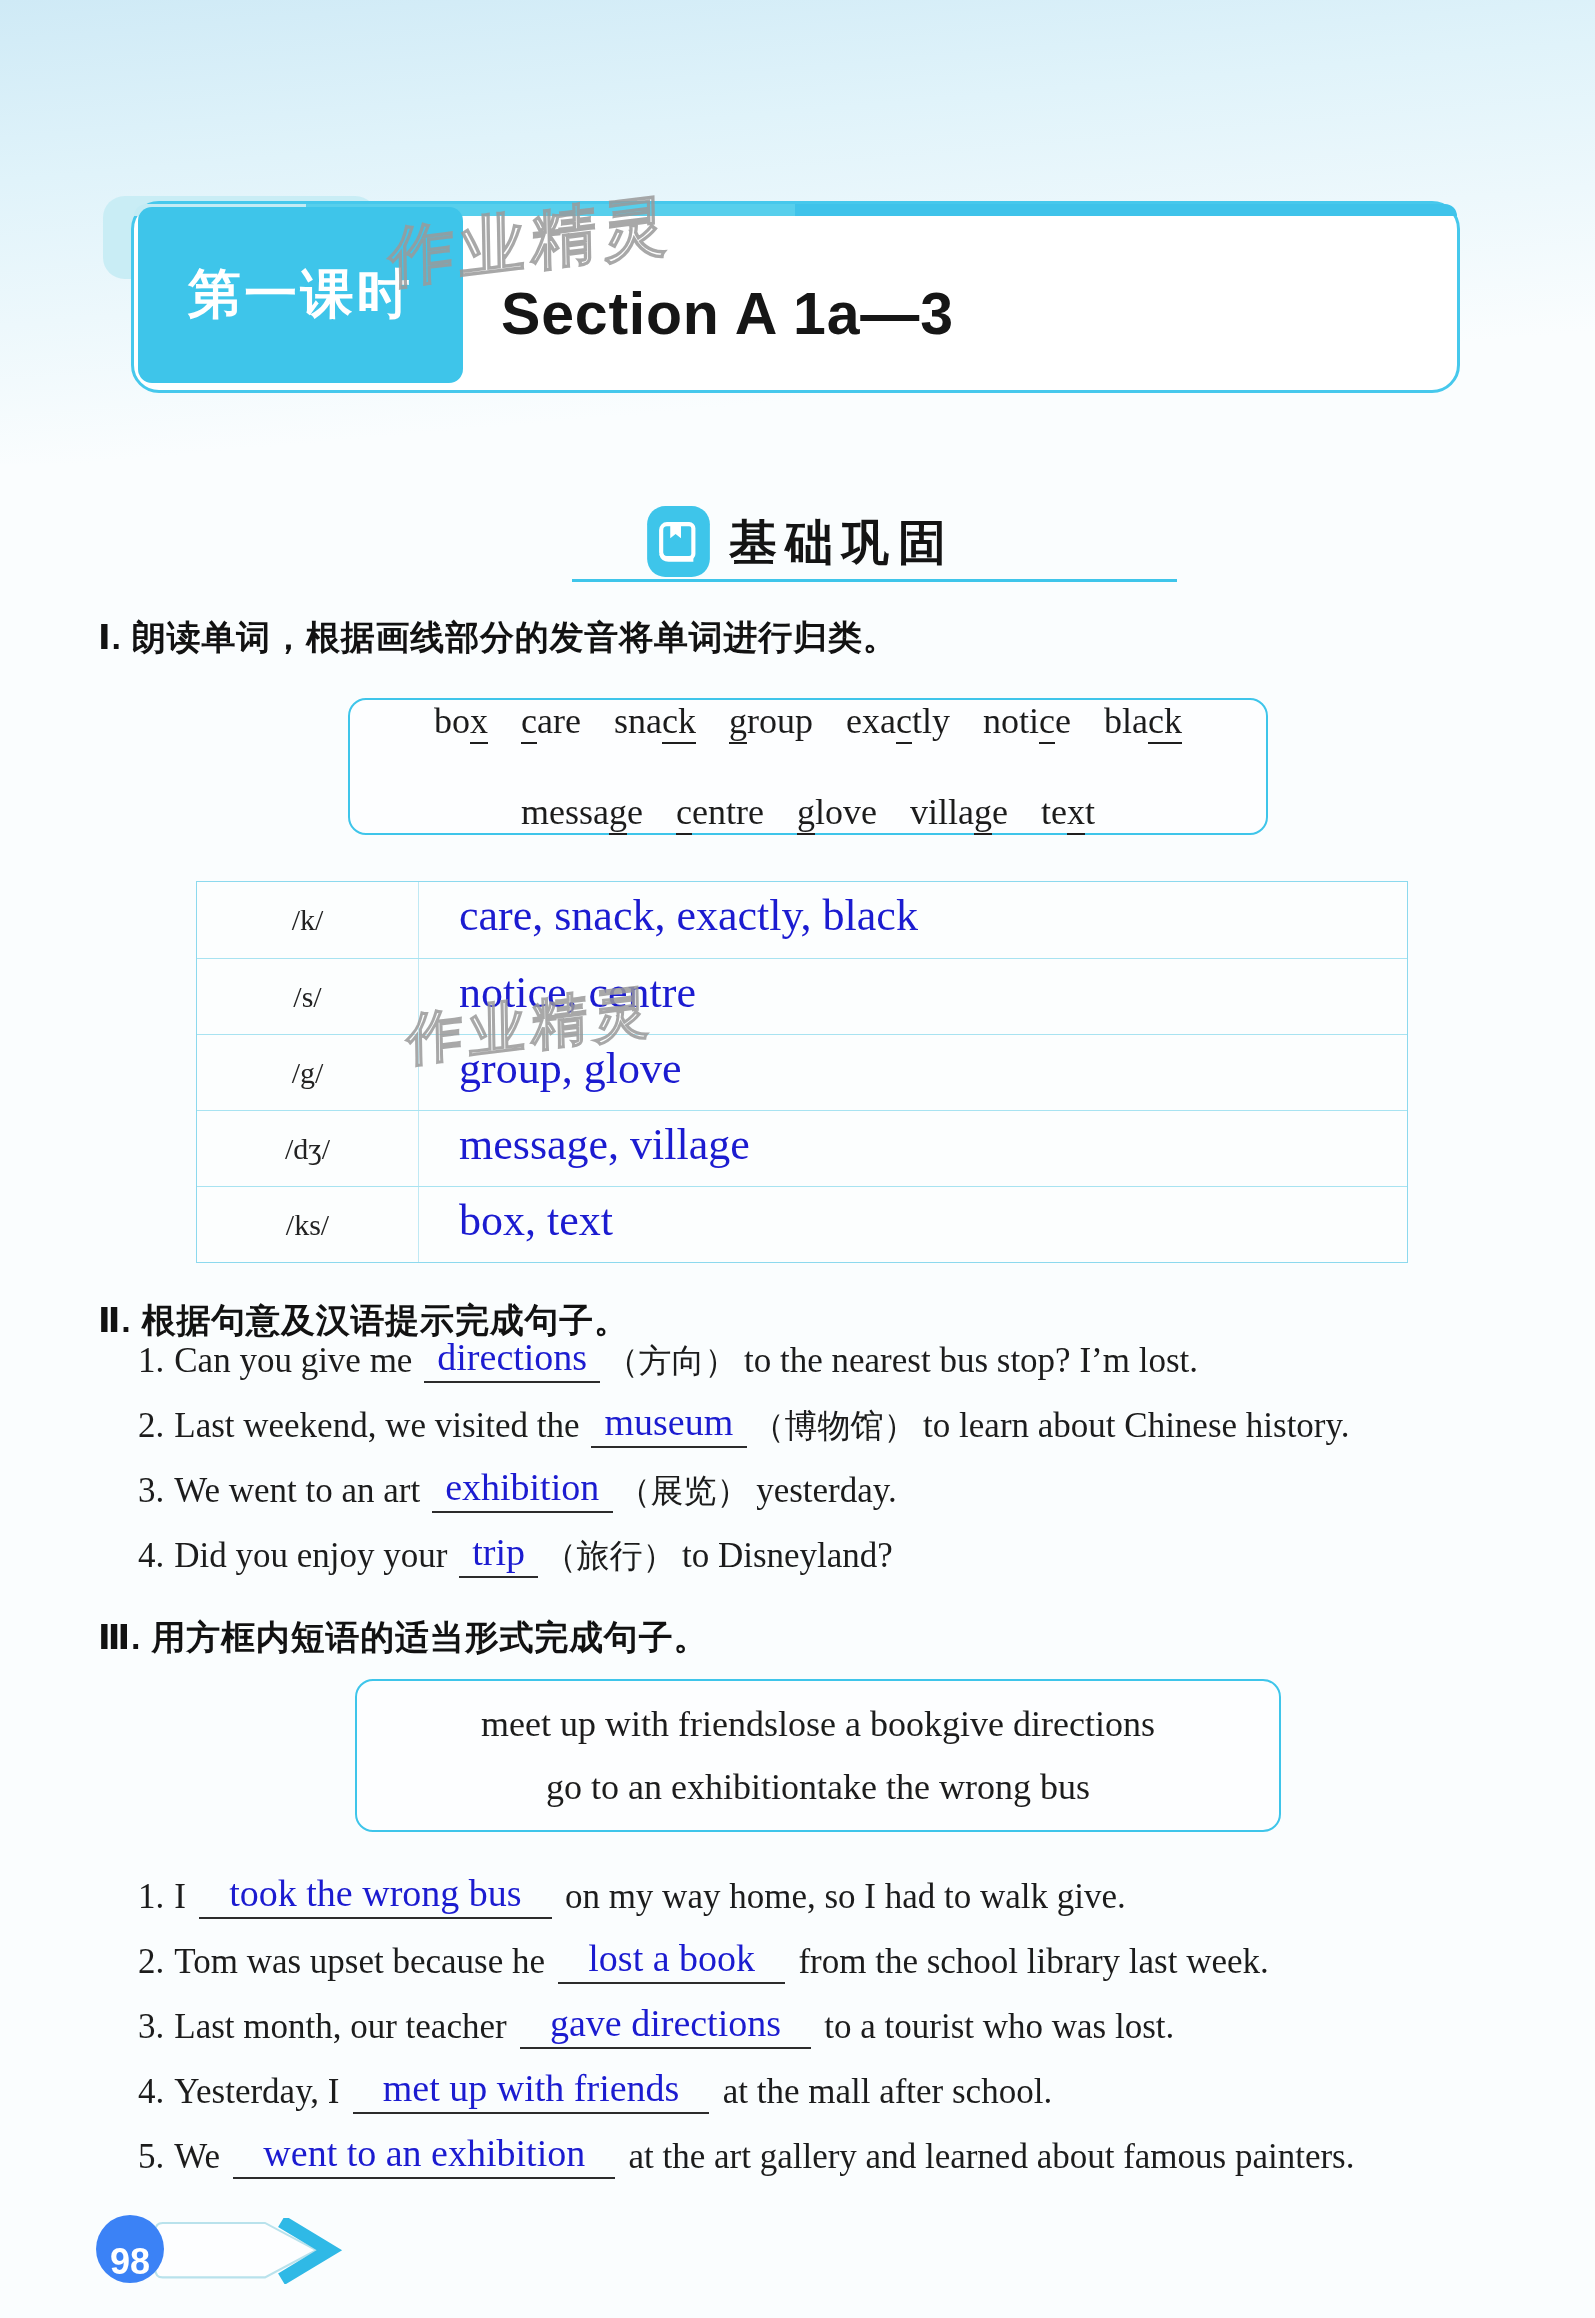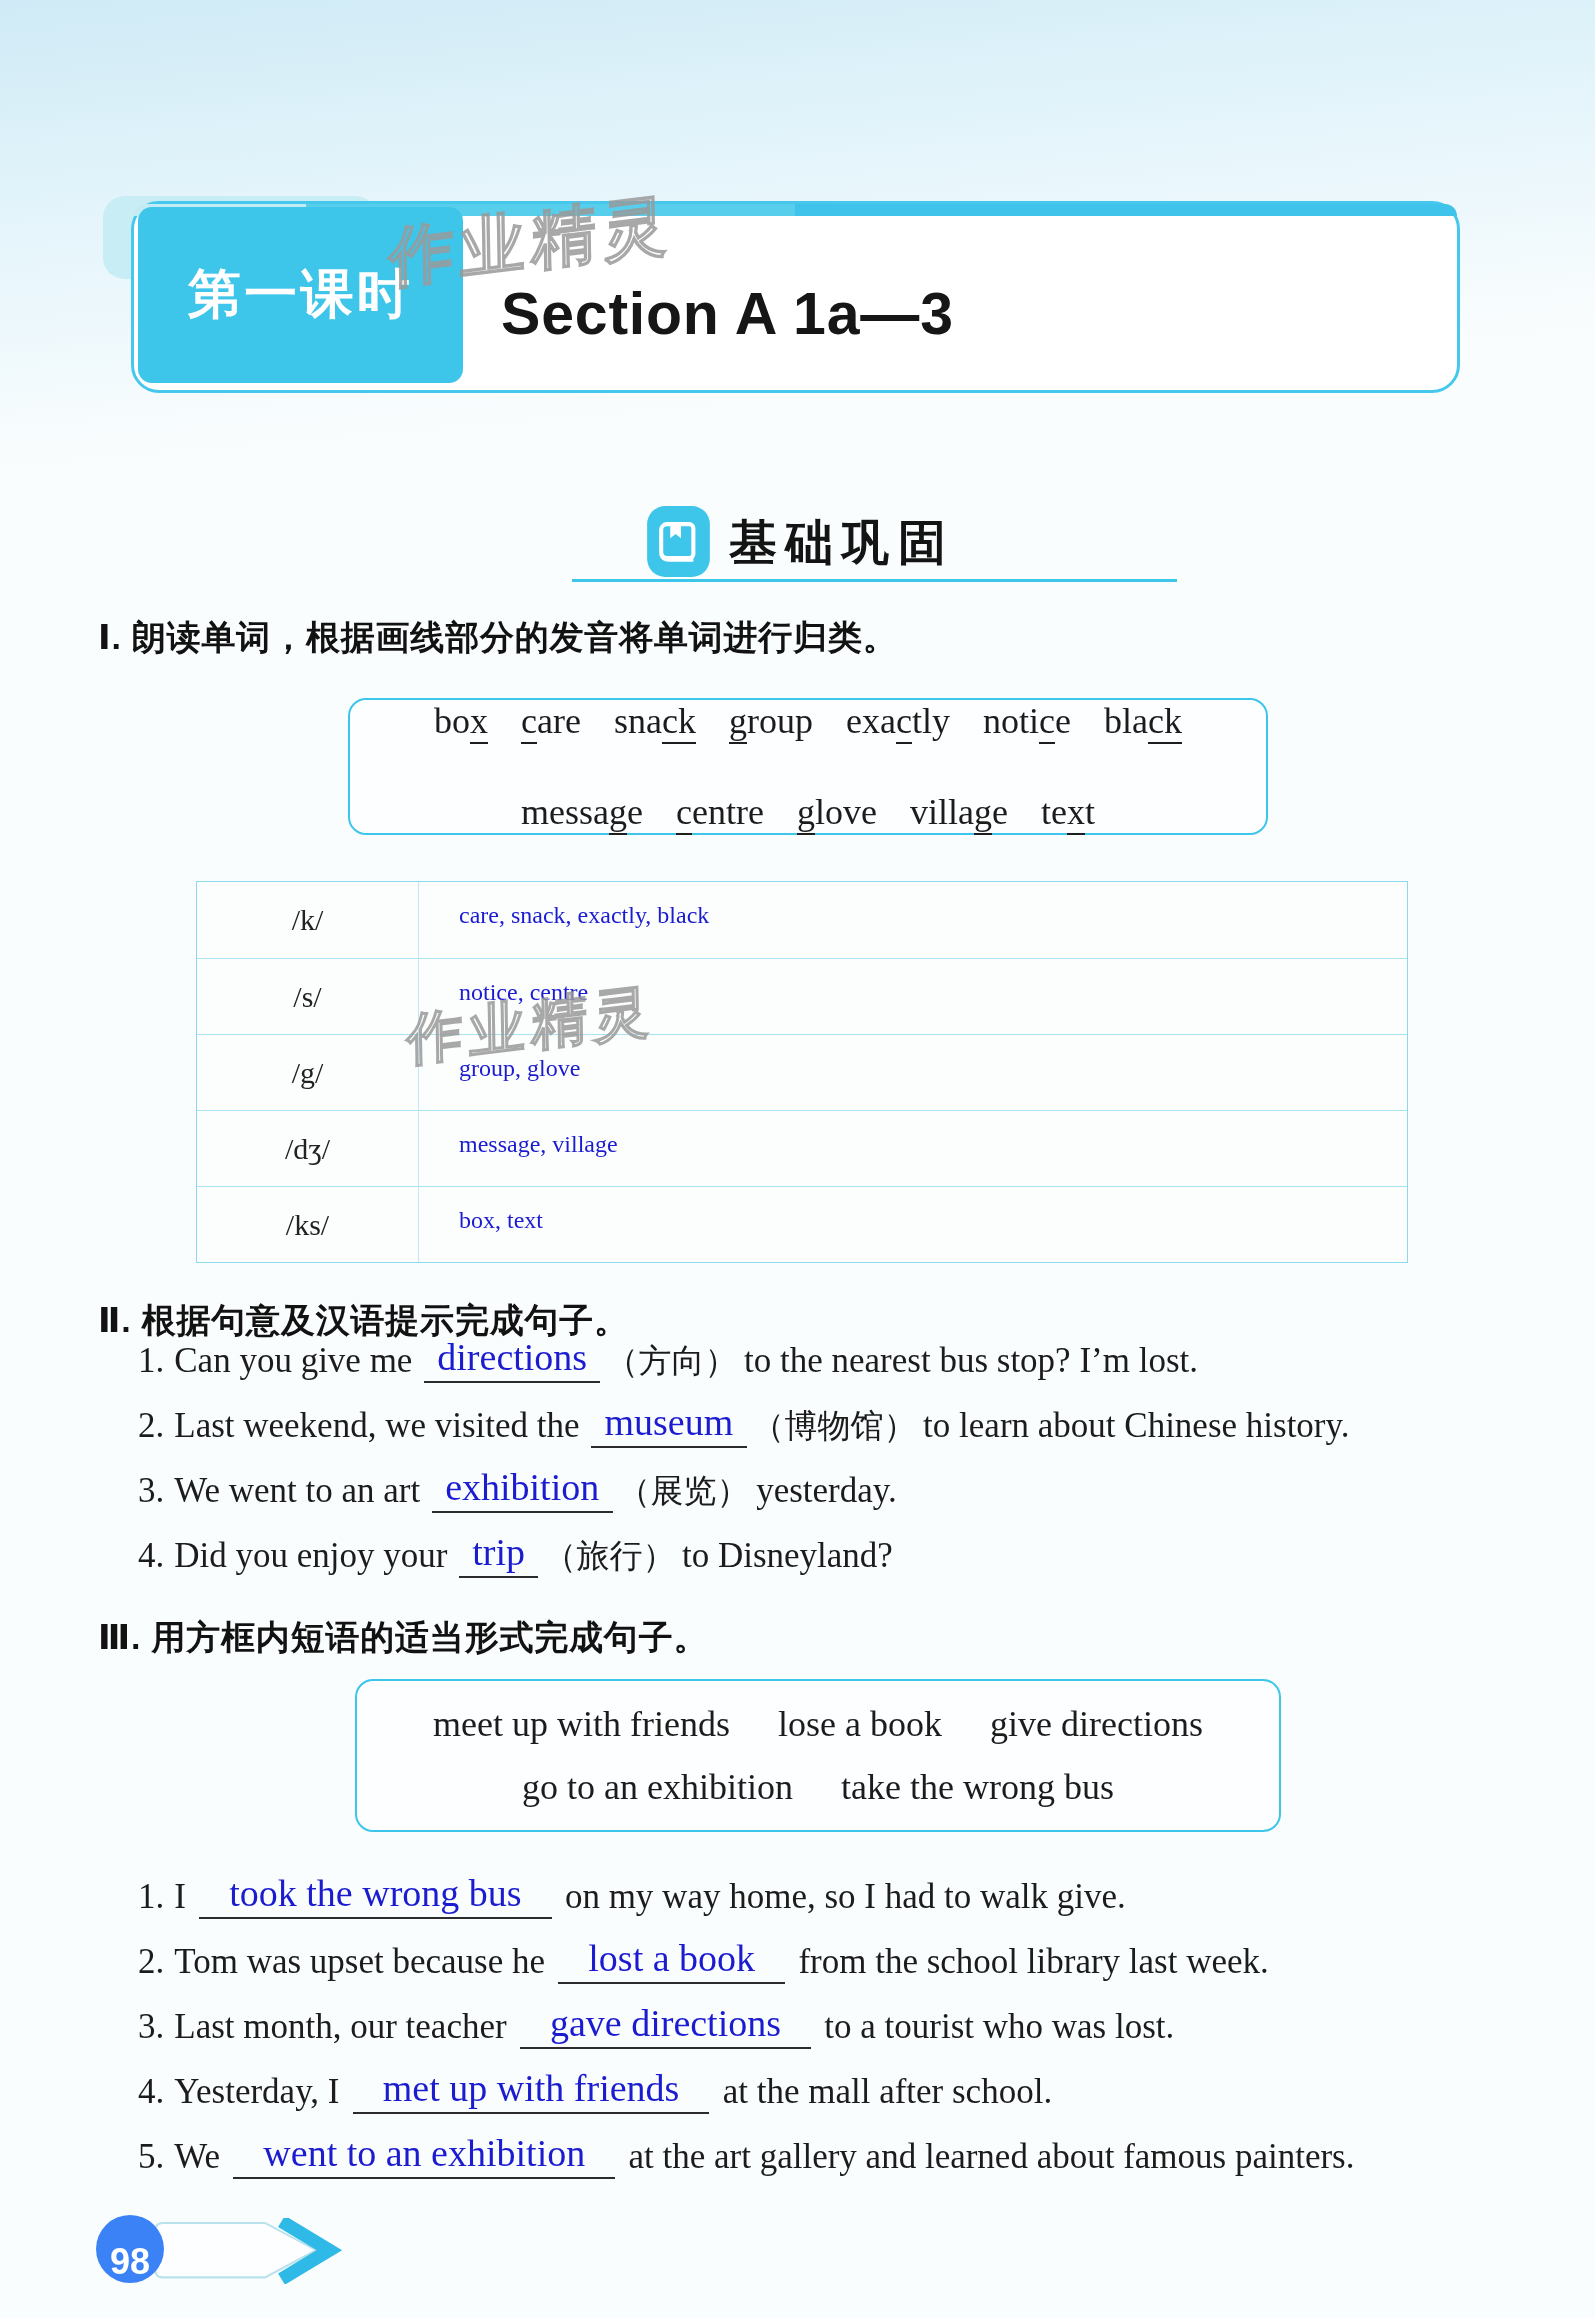--- a/index.html
+++ b/index.html
@@ -44,37 +44,37 @@
         display:flex;flex-direction:column;justify-content:space-between;background:rgba(255,255,255,.5);}
   .wb-row{display:flex;justify-content:center;gap:33px;font-size:36px;}
   .word .u{border-bottom:2.9px solid #1e1e1e;padding-bottom:0.8px;}
 
   
   .phonics-table{position:absolute;left:196px;top:881px;width:1210px;height:380px;border:1.7px solid #8cd9ee;
         display:grid;grid-template-rows:repeat(5,1fr);background:rgba(255,255,255,.35);}
   .t-row{display:grid;grid-template-columns:222px 1fr;border-top:1.7px solid #a8e3f1;}
   .t-row:first-child{border-top:none;}
   .t-sound{display:flex;align-items:center;justify-content:center;font-size:30px;color:#222;border-right:1.7px solid #bfe9f4;}
-  .t-ans{display:flex;align-items:center;padding-left:40px;padding-bottom:8.3px;font-size:24px;color:#1b1bd0;}
+  .t-ans{display:flex;align-items:center;padding-left:40px;padding-bottom:8.3px;font-size:44px;color:#1b1bd0;}
 
   
   .sent-list{position:absolute;left:138px;right:50px;}
   .ex2-list{top:1328px;}
   .ex3-list{top:1864px;}
   .sent{height:65px;line-height:65px;white-space:nowrap;font-size:35px;color:#1c1c1c;}
   .sent .num{margin-right:10px;}
   .blank{display:inline-block;border-bottom:2.5px solid #2c2c2c;margin:0 5px 0 11.6px;padding:0 13.3px;line-height:normal;}
   .blank .ans{font-size:38px;color:#1b1bd0;position:relative;top:-1.7px;}
   .blank-wide{padding:0 30px;margin:0 13.3px;}
   .hint{font-family:"Liberation Serif","DejaVu Serif",serif;font-size:33px;margin-right:6.6px;}
 
   
   .phrasebox{position:absolute;left:355px;top:1679px;width:922px;height:149px;border:2.5px solid #3ec5ea;border-radius:18px;
         display:flex;flex-direction:column;justify-content:space-evenly;background:rgba(255,255,255,.5);}
-  .pb-row{display:flex;justify-content:center;gap:48px;font-size:36px;}
+  .pb-row{display:flex;justify-content:center;font-size:36px;}
 
   
   .footer-svg{position:absolute;left:149px;top:2218px;}
   .page-circle{position:absolute;left:96px;top:2215px;width:68px;height:68px;border-radius:50%;background:#3b82f6;
         display:flex;align-items:flex-end;justify-content:center;z-index:2;}
   .page-circle span{font-family:"Liberation Sans","DejaVu Sans",sans-serif;font-weight:700;font-size:36px;color:#fff;}
 </style>
 </head>
 <body>
 

